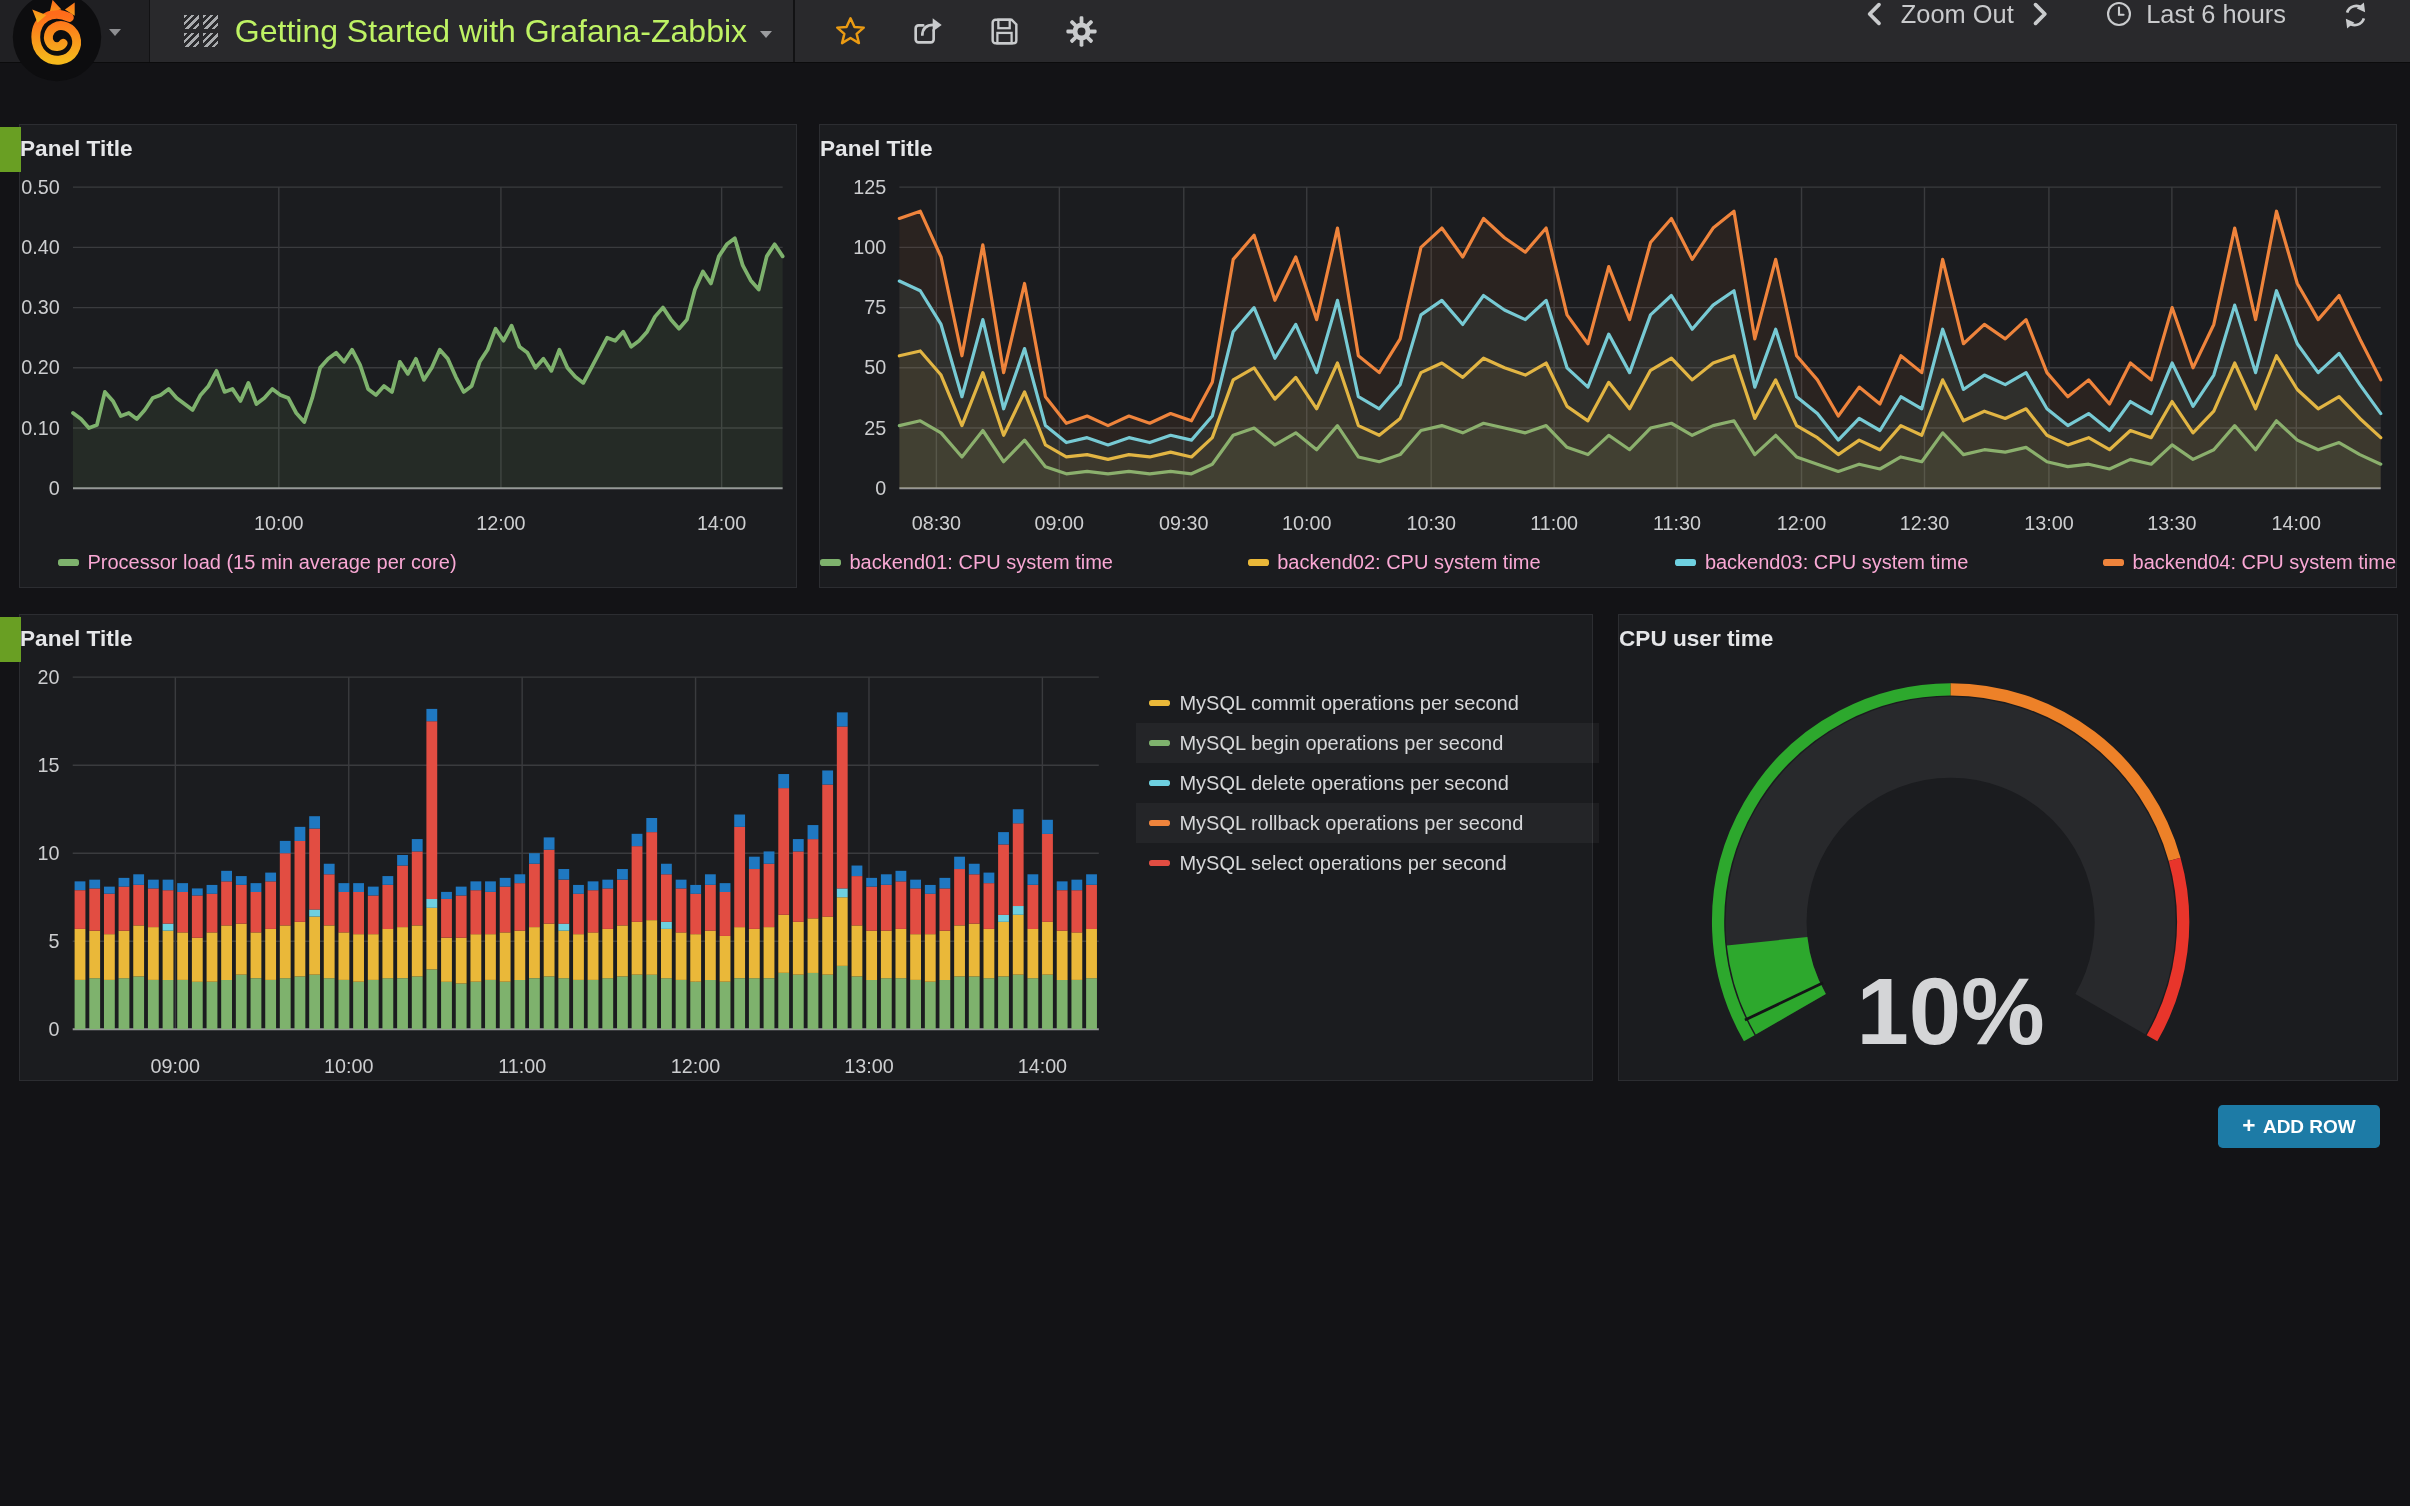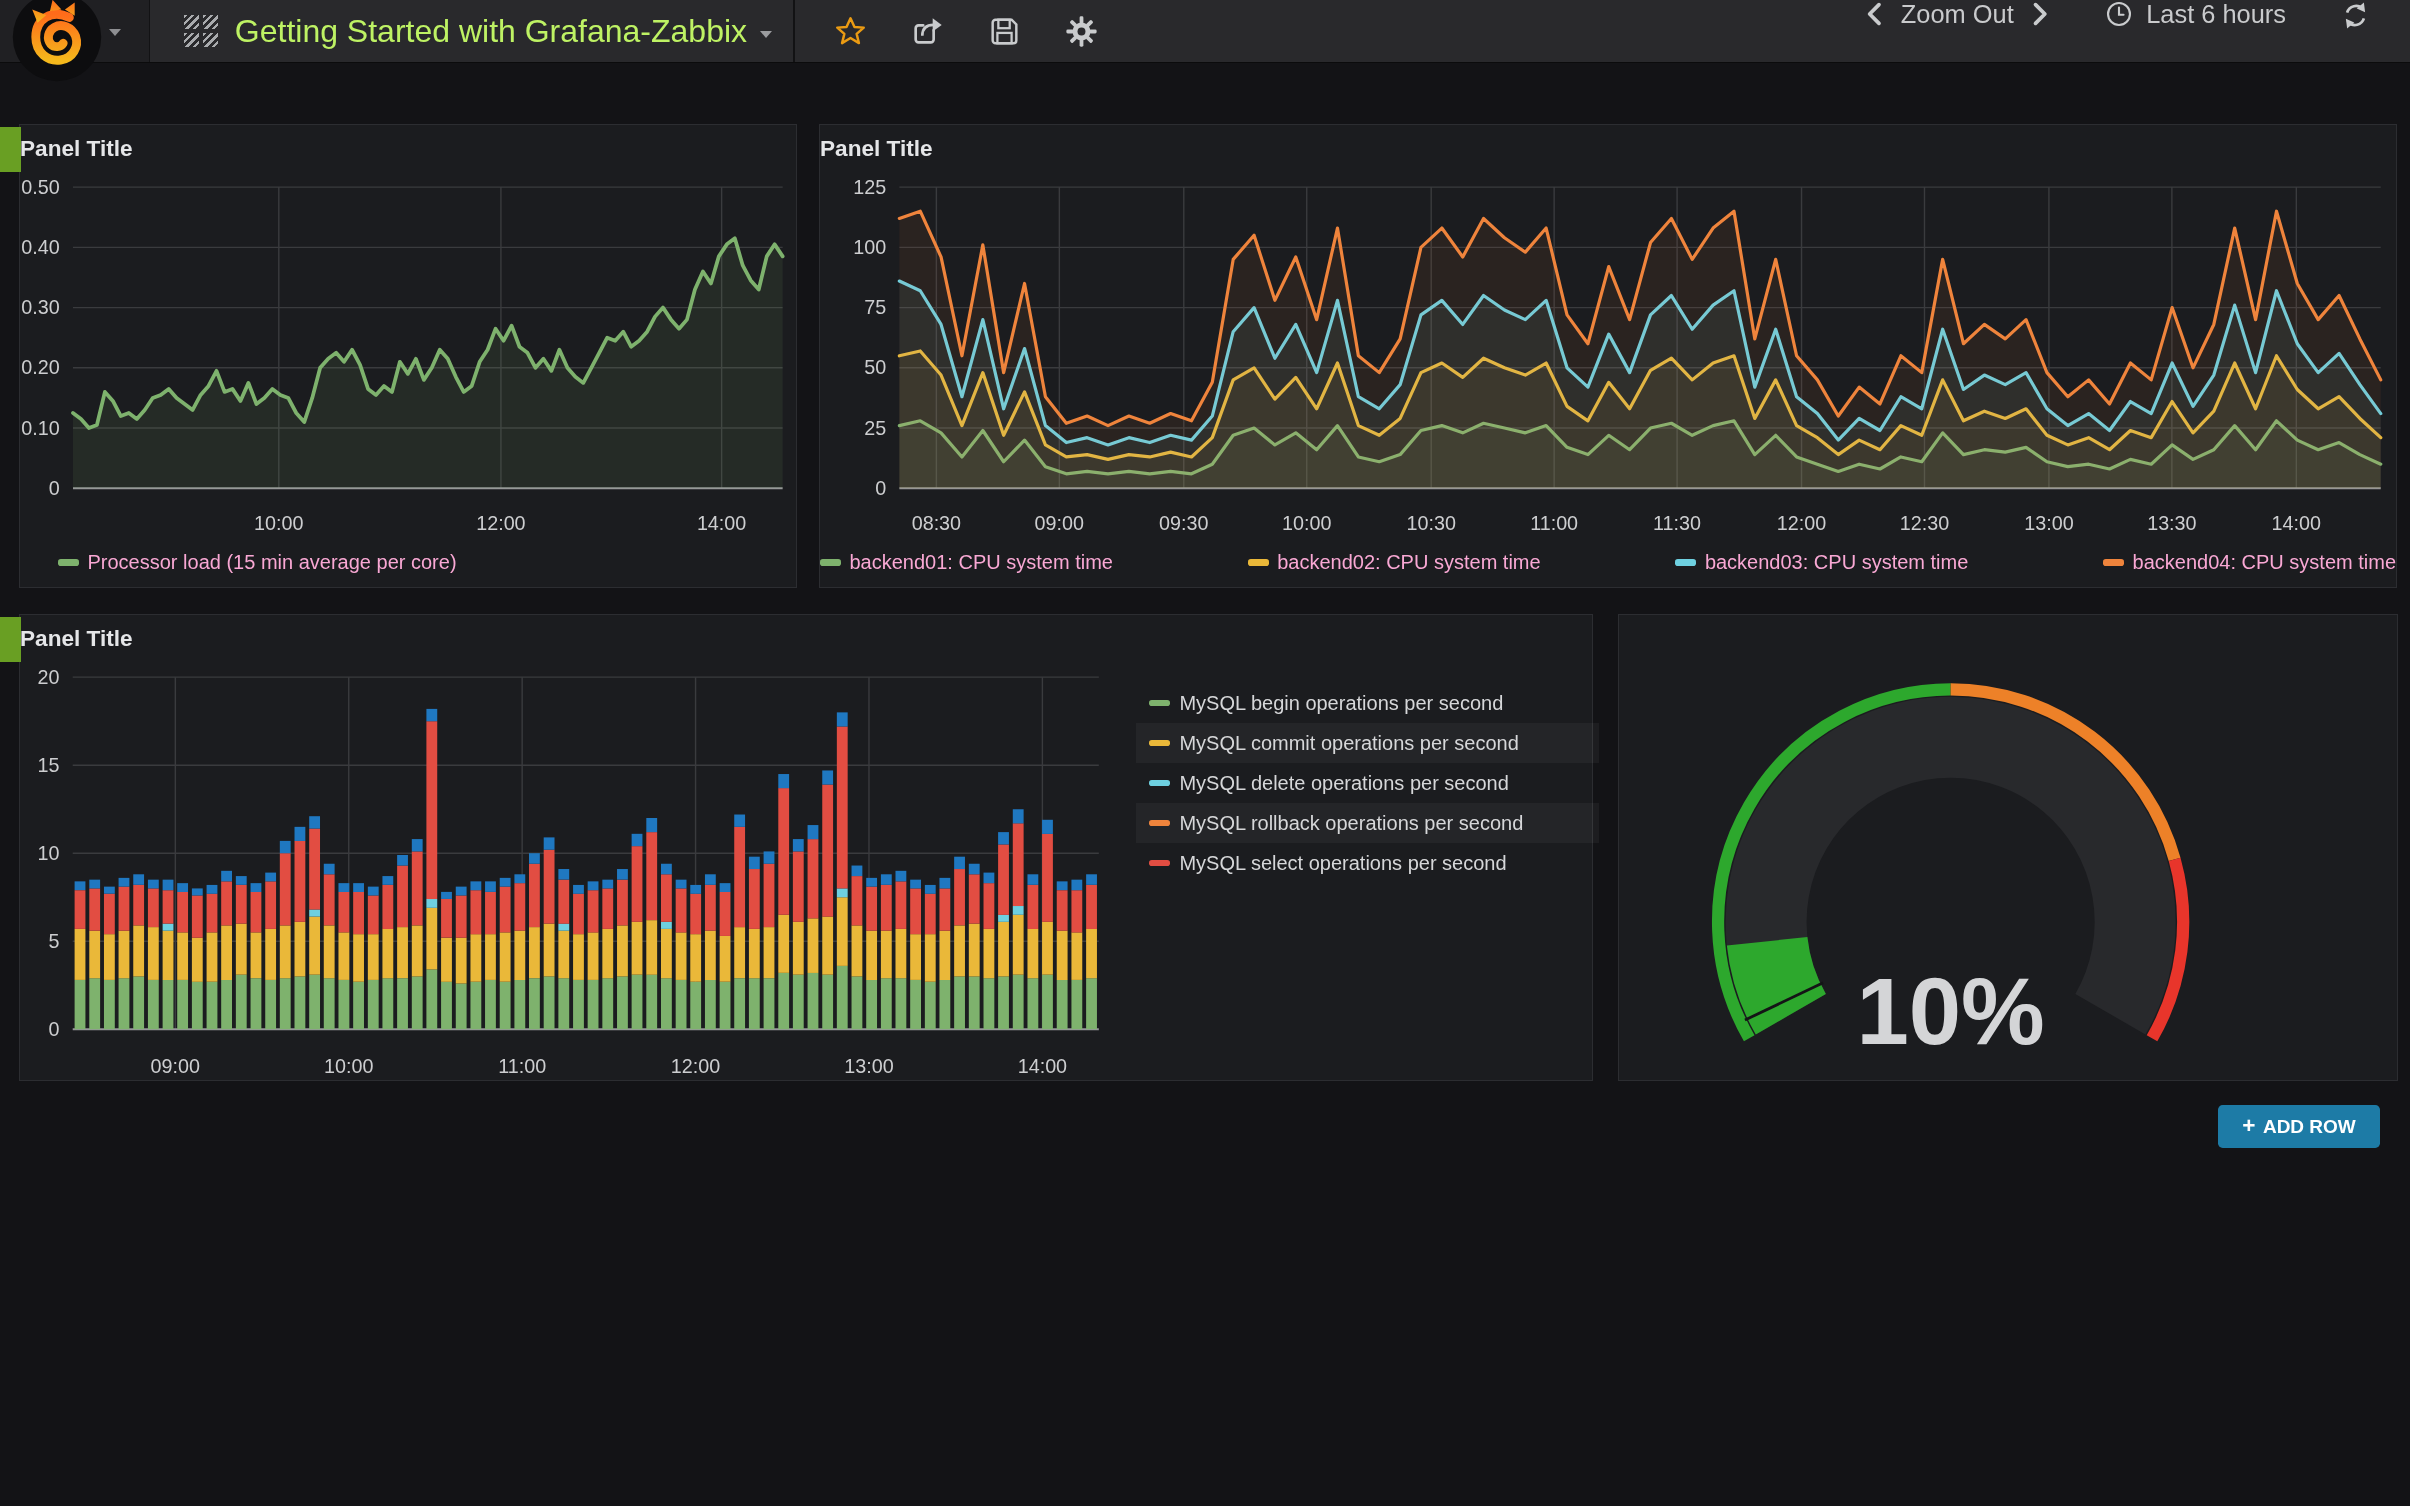--- a/index.html
+++ b/index.html
@@ -549,43 +549,44 @@
       <rect x="1116.9" y="337.1" width="11.5" height="50.5" fill="#EAB839"></rect>
       <rect x="1116.9" y="292.3" width="11.5" height="44.9" fill="#E24D42"></rect>
       <rect x="1116.9" y="281.1" width="11.5" height="11.2" fill="#1F78C1"></rect>
       <rect x="1132.5" y="385.8" width="11.5" height="54.2" fill="#7EB26D"></rect>
       <rect x="1132.5" y="333.4" width="11.5" height="52.4" fill="#EAB839"></rect>
       <rect x="1132.5" y="286.7" width="11.5" height="46.8" fill="#E24D42"></rect>
       <rect x="1132.5" y="275.4" width="11.5" height="11.2" fill="#1F78C1"></rect>
     </svg>
   <div id="legend-2" class="legend-v" style="left:1116px;top:68px;width:463px;">
       <div class="legend-item">
+        <span class="chip" style="background: rgb(234, 184, 57);"></span>
+        <span>MySQL commit operations per second</span>
+      </div>
+      <div class="legend-item">
         <span class="chip" style="background: rgb(126, 178, 109);"></span>
         <span>MySQL begin operations per second</span>
       </div>
       <div class="legend-item">
-        <span class="chip" style="background: rgb(234, 184, 57);"></span>
-        <span>MySQL commit operations per second</span>
-      </div>
-      <div class="legend-item">
         <span class="chip" style="background: rgb(110, 208, 224);"></span>
         <span>MySQL delete operations per second</span>
       </div>
       <div class="legend-item">
         <span class="chip" style="background: rgb(239, 132, 60);"></span>
         <span>MySQL rollback operations per second</span>
       </div>
       <div class="legend-item">
         <span class="chip" style="background: rgb(226, 77, 66);"></span>
         <span>MySQL select operations per second</span>
       </div>
     </div>
 </div>
 
 <div class="panel" style="left:1618px;top:614px;width:780px;height:467px;">
+  <div class="panel-title">CPU user time</div>
   <svg id="chart-3" class="chart-svg" width="780" height="467" viewBox="0 0 828 496">
       <path d="M 138.1 449.5 A 247 247 0 0 1 352.0 79.0" fill="none" stroke="#2DA82D" stroke-width="13"></path>
       <path d="M 352.0 79.0 A 247 247 0 0 1 589.9 259.6" fill="none" stroke="#ED8128" stroke-width="13"></path>
       <path d="M 589.9 259.6 A 247 247 0 0 1 565.9 449.5" fill="none" stroke="#E8352B" stroke-width="13"></path>
       <path d="M 182.3 424.0 A 196 196 0 1 1 521.7 424.0" fill="none" stroke="#28292c" stroke-width="86"></path>
       <path d="M 182.3 424.0 A 196 196 0 0 1 157.1 346.5" fill="none" stroke="#2DA82D" stroke-width="86"></path>
       <line x1="216.61220734752092" y1="390.5766645212443" x2="133.57436118733375" y2="430.18368542760743" stroke="#141416" stroke-width="3"></line>
       <text x="352" y="456" text-anchor="middle" fill="#d4d5d7" font-size="100" font-weight="bold">10%</text>
     </svg>
 </div>

